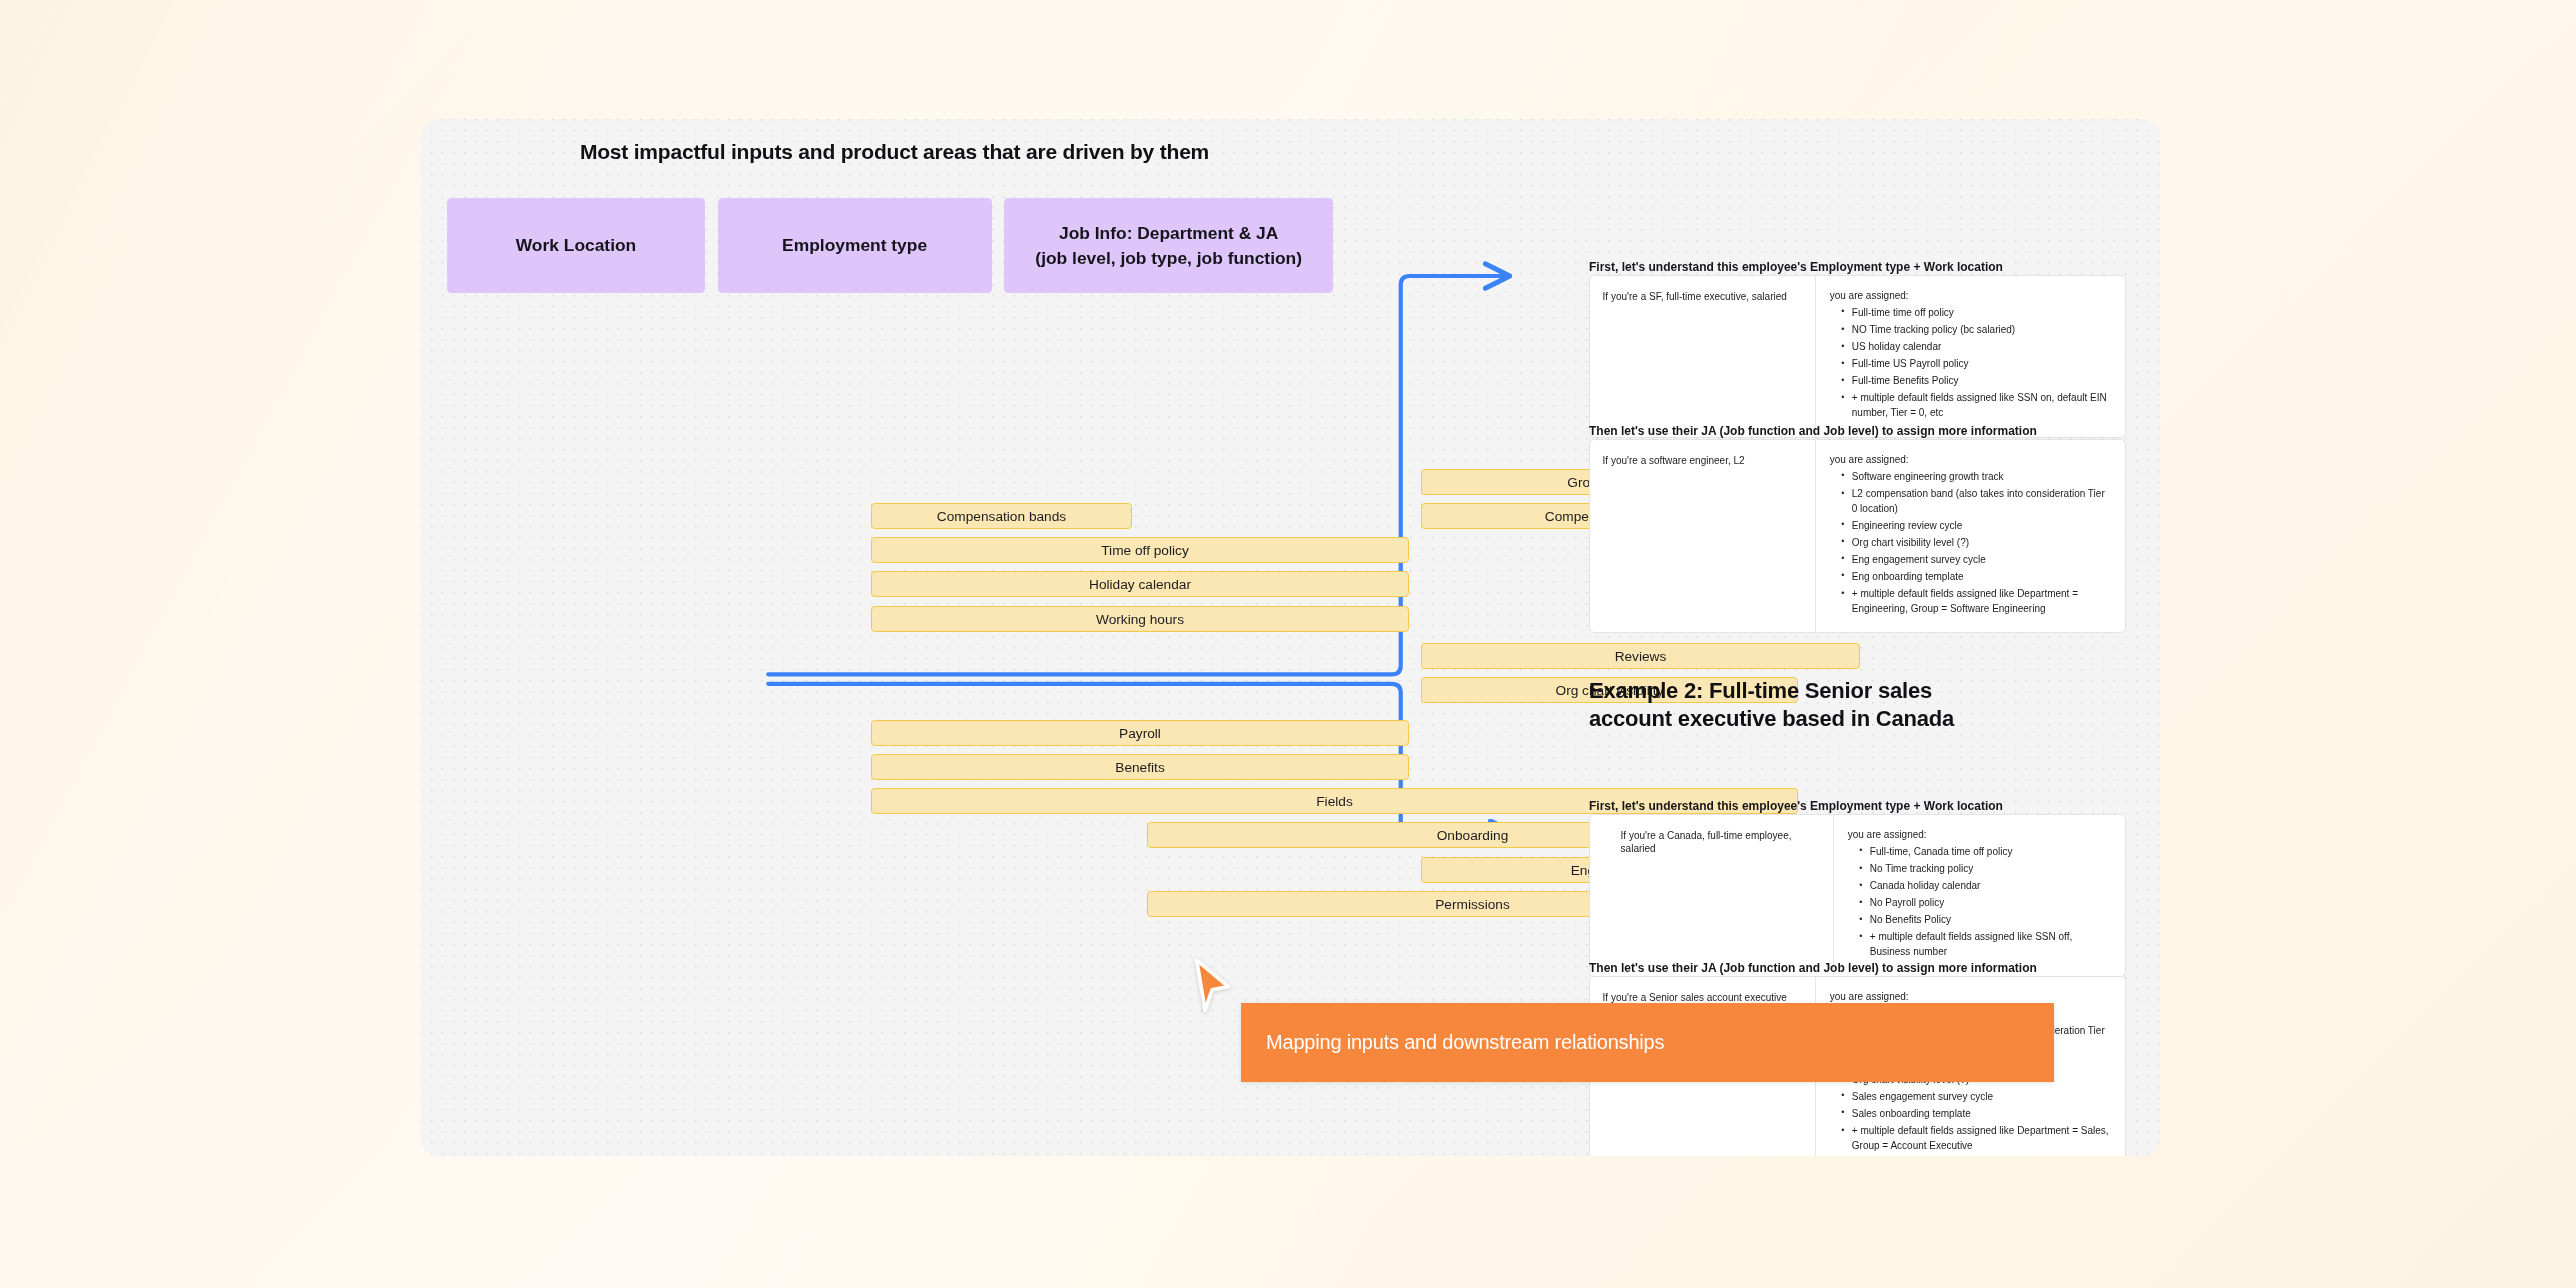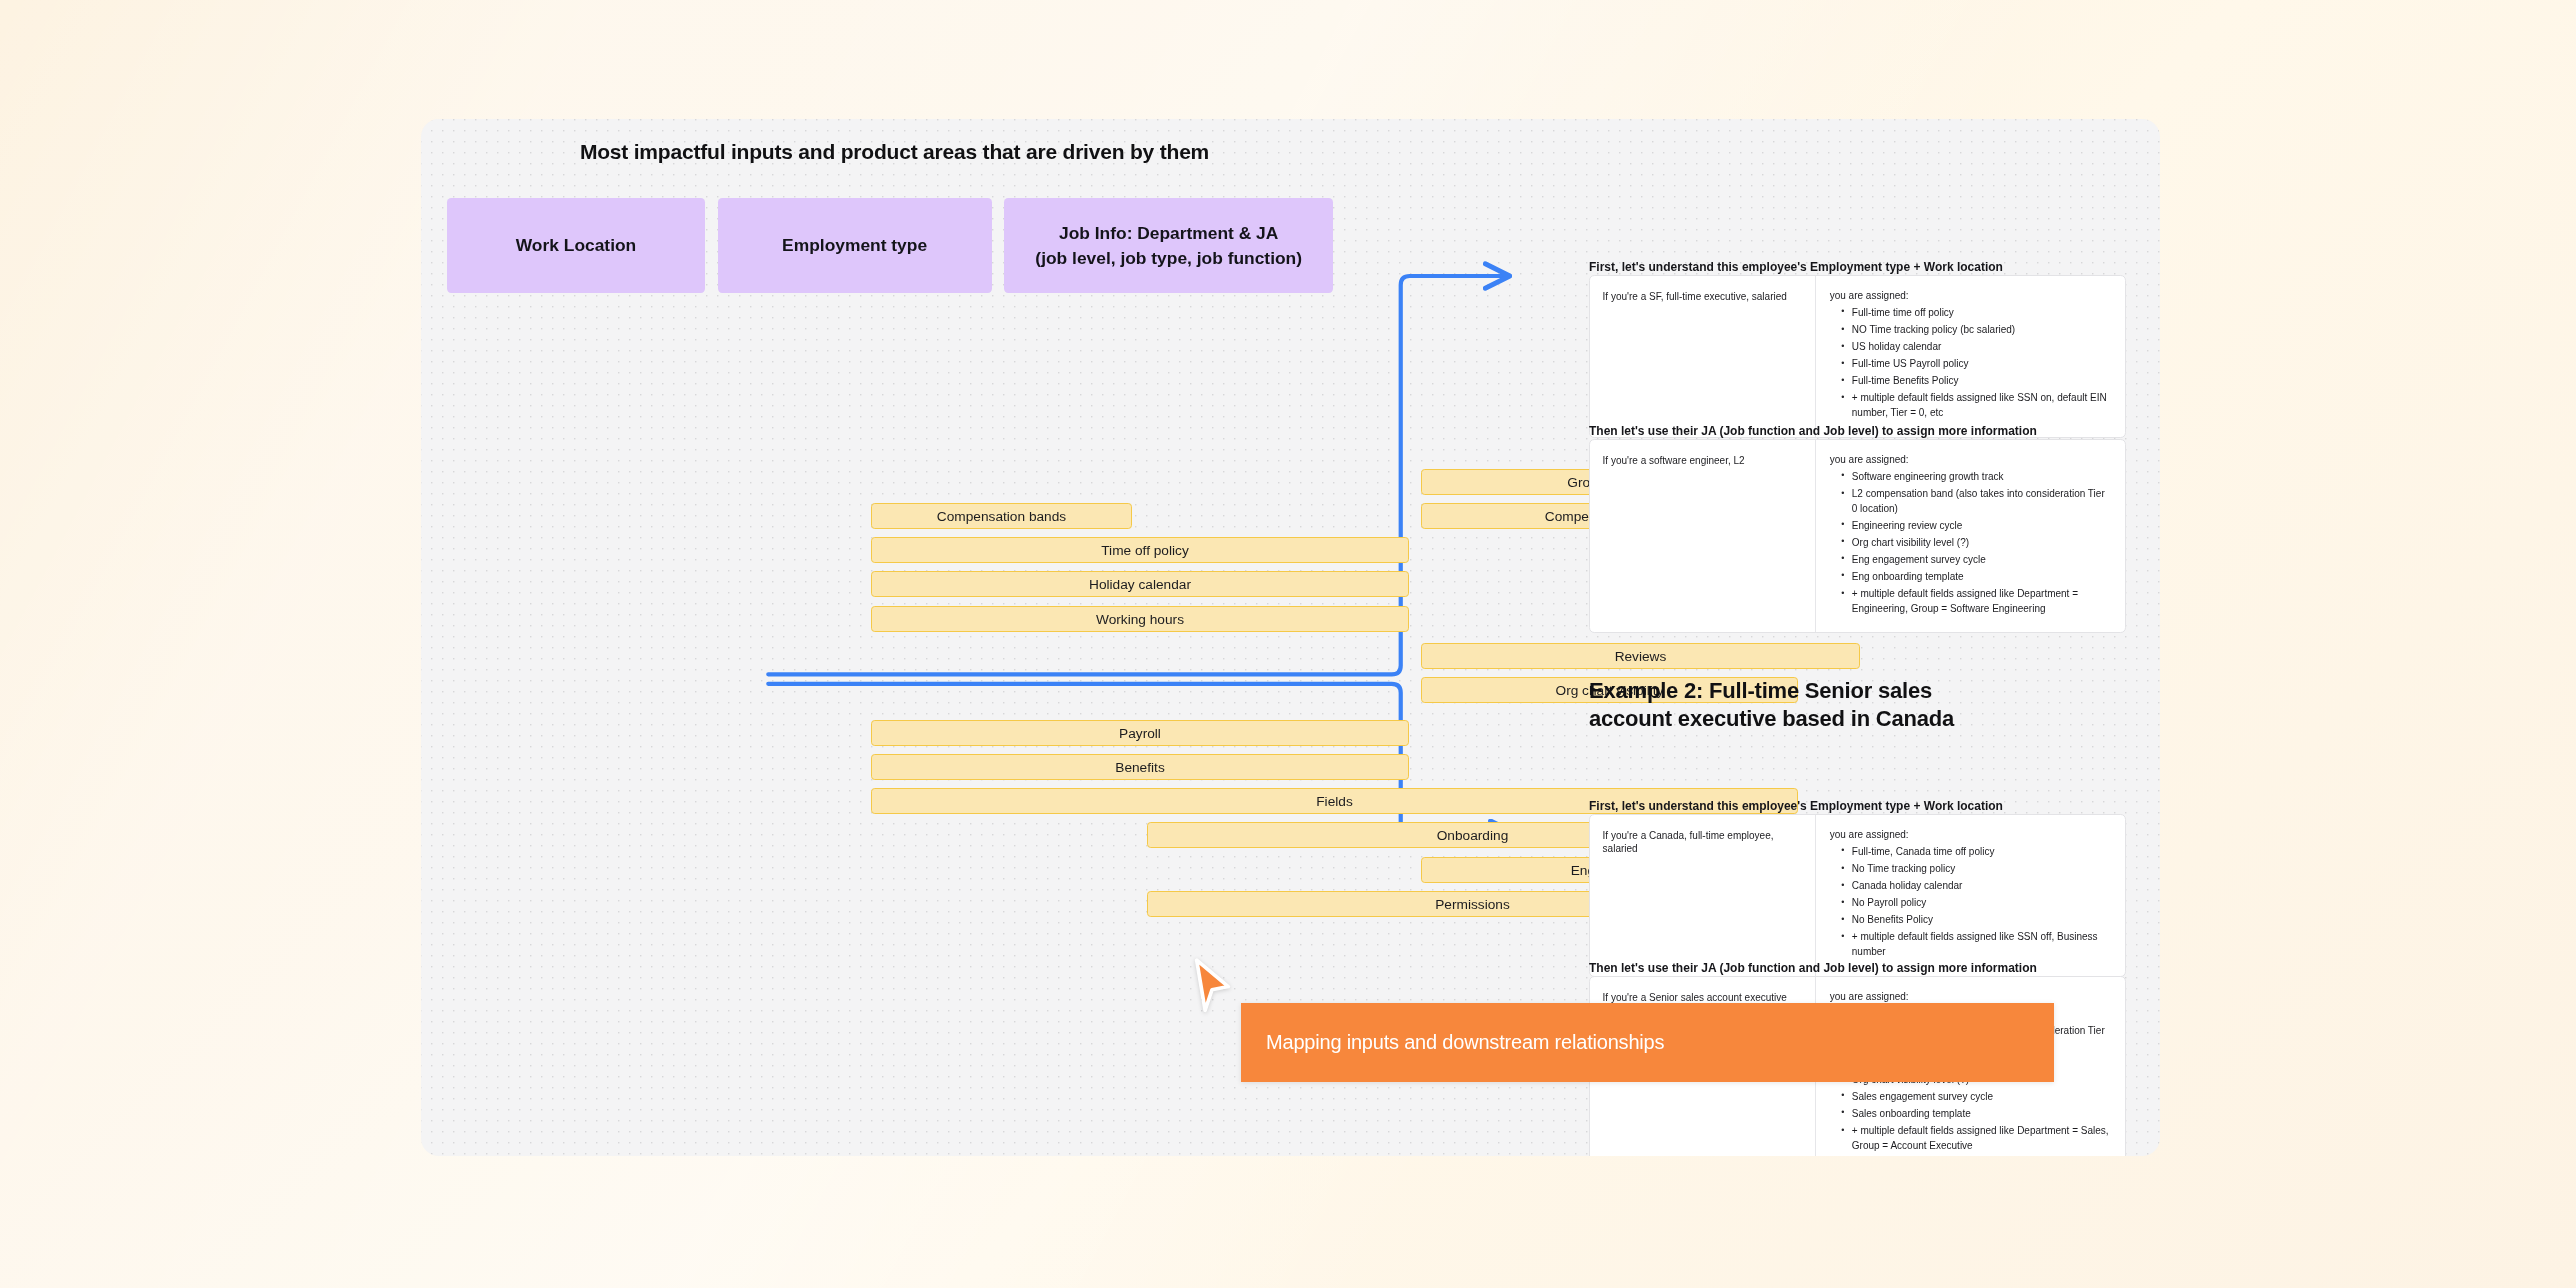--- a/index.html
+++ b/index.html
@@ -292,21 +292,21 @@
     </div>
   </div>
 
   <div class="ex-head" style="left:1168px; top:558px;">
     <div>Example 2: Full-time Senior sales</div>
     <div>account executive based in Canada</div>
   </div>
 
   <div class="sub-head" style="left:1168px; top:680px;">First, let's understand this employee's Employment type + Work location</div>
 
-  <div class="info-card" style="left:1168px; top:695px;">
+  <div class="info-card" style="left:1168px; top:695px;padding-left:18px;">
     <div class="card-left">If you're a Canada, full-time employee, salaried</div>
     <div class="card-right">
       <div class="assigned-label">you are assigned:</div>
       <ul>
         <li>Full-time, Canada time off policy</li>
         <li>No Time tracking policy</li>
         <li>Canada holiday calendar</li>
         <li>No Payroll policy</li>
         <li>No Benefits Policy</li>
         <li>+ multiple default fields assigned like SSN off, Business number</li>

